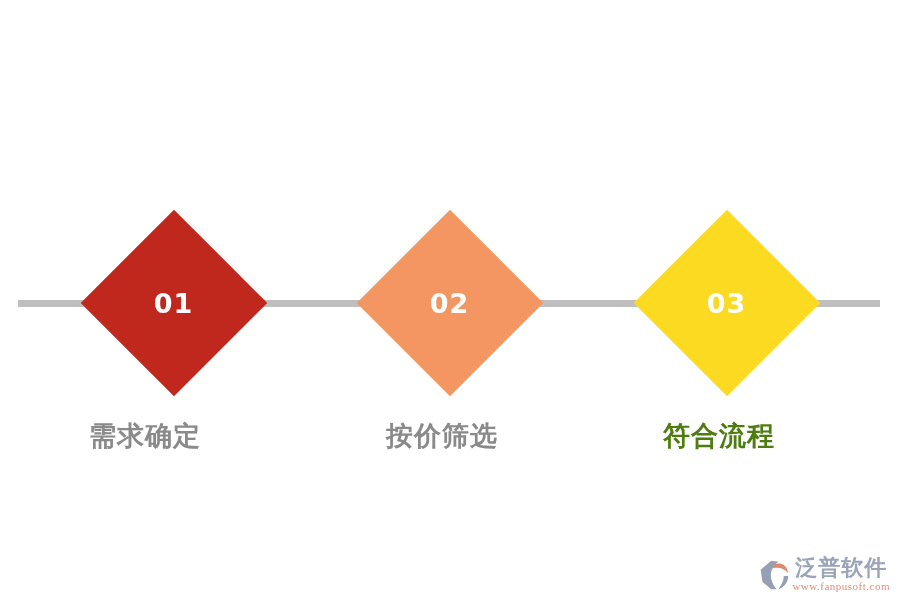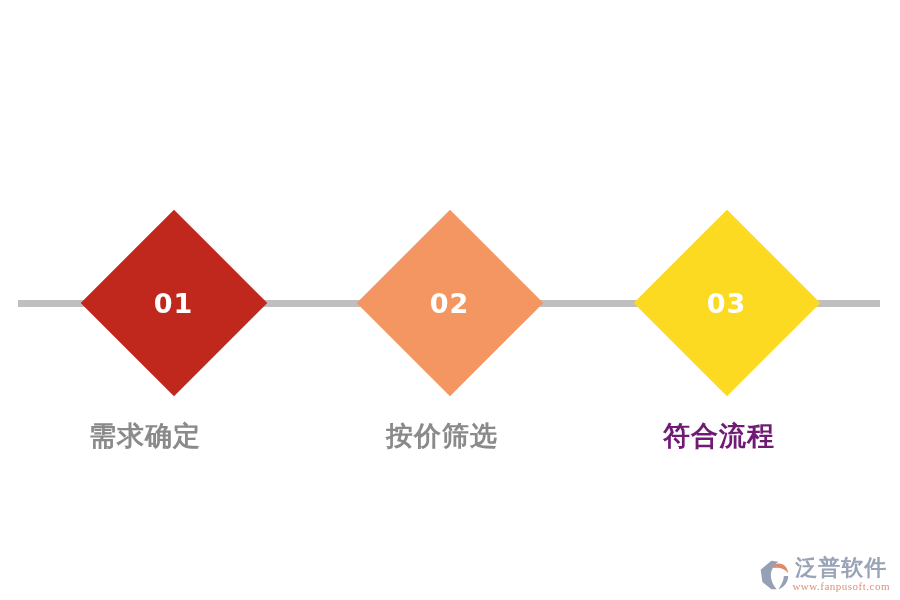--- a/index.html
+++ b/index.html
@@ -98,21 +98,21 @@
   </div>
   <div class="diamond diamond-2" style="background-color: rgb(244, 150, 97);">
     <span class="num" style="color: rgb(255, 255, 255);">02</span>
   </div>
   <div class="diamond diamond-3" style="background-color: rgb(252, 218, 34);">
     <span class="num" style="color: rgb(255, 255, 255);">03</span>
   </div>
 
   <div class="step-label label-1" style="color: rgb(138, 138, 138);">需求确定</div>
   <div class="step-label label-2" style="color: rgb(138, 138, 138);">按价筛选</div>
-  <div class="step-label label-3" style="color: #701a75;">符合流程</div>
+  <div class="step-label label-3" style="color: #4d7c0f;">符合流程</div>
 
   <div class="watermark">
     <svg class="wm-icon" width="32" height="34" viewBox="0 0 36 36" aria-hidden="true">
       <path d="M15,2 L3,12 L5,26 L15,34 L21,34 C12,24 12,11 23,3 Z" fill="#96a0b4"></path>
       <path d="M19,6 C27,3 33,8 34,16 C30,11 25,9 18,10 C16,10 17,7 19,6 Z" fill="#dd8a6d"></path>
       <path d="M34,19 C34,26 29,32 23,34 C27,28 29,24 29,19 Z" fill="#96a0b4"></path>
     </svg>
     <div class="wm-text">
       <span class="wm-brand" style="color: rgb(154, 164, 184);">泛普软件</span>
       <span class="wm-url" style="color: rgb(226, 143, 120);">www.fanpusoft.com</span>

